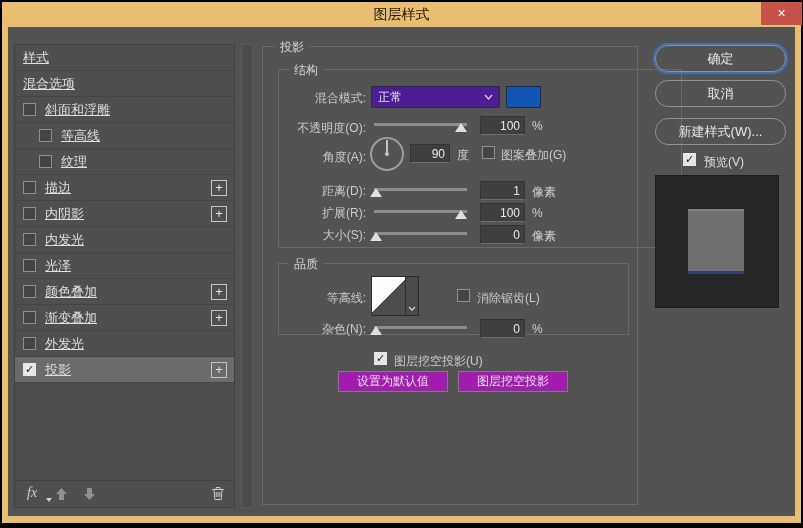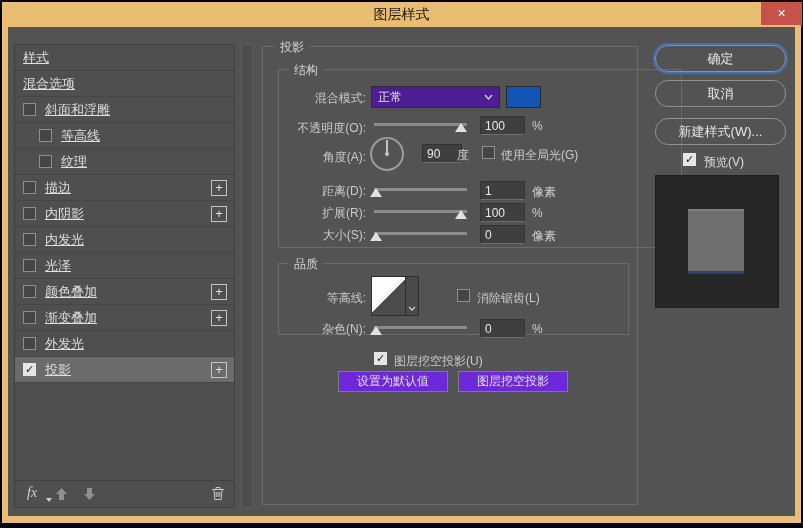--- a/index.html
+++ b/index.html
@@ -43,21 +43,21 @@
   .panel { position:absolute; left:254px; top:19px; width:376px; height:459px; border:1px solid #6a6a6a; }
   .legend { position:absolute; top:-8px; left:12px; background:#535353; padding:0 5px;
     font-size:12px; color:#d6d6d6; }
   .fieldset { position:absolute; border:1px solid #6a6a6a; }
   .fs-structure { left:15px; top:22px; width:404px; height:179px; }
   .fs-quality { left:15px; top:216px; width:351px; height:72px;padding-left:44px; }
   .lbl { position:absolute; left:0; width:87px; text-align:right; font-size:12px; color:#c9c9c9; }
   .unit { position:absolute; font-size:12px; color:#cfcfcf; }
   .val { position:absolute; width:45px; height:19px; background:#3f3f3f; border:1px solid #333;
     border-bottom-color:#6e6e6e; color:#e8e8e8; font-size:12px; padding:0 4px;
-    font-family:"Liberation Sans","DejaVu Sans",sans-serif; }
+    font-family:"Liberation Sans","DejaVu Sans",sans-serif;text-align:right; }
   .dropdown { position:absolute; left:92px; top:16px; width:129px; height:22px; background:#4c1d95;
     border:1px solid #2e2e2e; display:flex; align-items:center; padding:0 6px; }
   .dropdown .dd-text { color:#e4e4e4; font-size:12px; flex:1; }
   .swatch { position:absolute; left:227px; top:16px; width:35px; height:22px; border:1px solid #2a2a2a; }
   .track { position:absolute; height:3px; background:#8c8c8c; width:93px; left:95px; }
   .thumb { position:absolute; width:0; height:0; border-left:6px solid transparent;
     border-right:6px solid transparent; border-bottom:9px solid #e0e0e0; }
   .dial { position:absolute; left:91px; top:67px; width:34px; height:34px; border-radius:50%;
     border:2px solid #9c9c9c; }
   .dial .needle { position:absolute; left:14px; top:1px; width:2px; height:14px; background:#c4c4c4; }
@@ -67,21 +67,21 @@
   .cbox .tick { visibility:hidden; font-size:11px; font-weight:bold; color:#1c1c1c; line-height:1; }
   .cbox.checked { background:#e6e6e6; border-color:#e6e6e6; }
   .cbox.checked .tick { visibility:visible; }
   .cb-label { position:absolute; font-size:12px; color:#c9c9c9; }
   .contour-box { position:absolute; left:92px; top:12px; width:48px; height:40px;
     border:1px solid #2e2e2e; background:#4a4a4a; }
   .contour-swatch { position:absolute; left:0; top:0; width:33px; height:38px;
     background:linear-gradient(135deg,#fdfdfd 50%,#4c4c4c 50%); }
   .contour-dd { position:absolute; right:0; top:0; width:13px; height:38px; border-left:1px solid #2e2e2e;
     display:flex; align-items:flex-end; justify-content:center; padding-bottom:4px; }
-  .def-btn { position:absolute; width:110px; height:21px; background:#6d28d9; border:1px solid #7d7d7d;
+  .def-btn { position:absolute; width:110px; height:21px; background:#a21caf; border:1px solid #7d7d7d;
     color:#e0e0e0; font-size:12px; text-align:center; line-height:19px; }
 
   
   .pill { position:absolute; left:647px; width:131px; height:27px; border:1px solid #909090;
     border-radius:13px; color:#e8e8e8; font-size:13px; text-align:center; line-height:25px; background:transparent; }
   .pill.focused { box-shadow:0 0 0 2px #3f6fbf; }
   .preview-box { position:absolute; left:647px; top:148px; width:124px; height:133px;
     background:#262626; border:1px solid #1e1e1e; }
   .preview-square { position:absolute; left:32px; top:33px; width:56px; height:65px; background:#6f6f6f;
     border-top:2px solid #7f7f7f; border-bottom:3px solid #2e3f72; }
@@ -228,26 +228,26 @@
         <div class="track" style="top:53px"></div>
         <div class="thumb" style="left:176px; top:53px"></div>
         <input class="val" style="left: 201px; top: 46px;" value="100">
         <span class="unit" style="left:253px; top:49px">%</span>
 
         <span class="lbl" style="top:79px">角度(A):</span>
         <div class="dial">
           <span class="needle"></span>
           <span class="hub"></span>
         </div>
-        <input class="val" style="left: 143px; top: 74px; width: 40px;" value="90">
+        <input class="val" style="left: 131px; top: 74px; width: 40px;" value="90">
         <span class="unit" style="left:178px; top:77px">度</span>
         <span class="cbox" style="left:203px; top:76px">
             <span class="tick">✓</span>
           </span>
-        <span class="cb-label" style="left:222px; top:77px">使用全局光(G)</span>
+        <span class="cb-label" style="left:222px; top:77px">图案叠加(G)</span>
 
         <span class="lbl" style="top:113px">距离(D):</span>
         <div class="track" style="top:118px"></div>
         <div class="thumb" style="left:91px; top:118px"></div>
         <input class="val" style="left: 201px; top: 111px;" value="1">
         <span class="unit" style="left:253px; top:114px">像素</span>
 
         <span class="lbl" style="top:135px">扩展(R):</span>
         <div class="track" style="top:140px"></div>
         <div class="thumb" style="left:176px; top:140px"></div>

